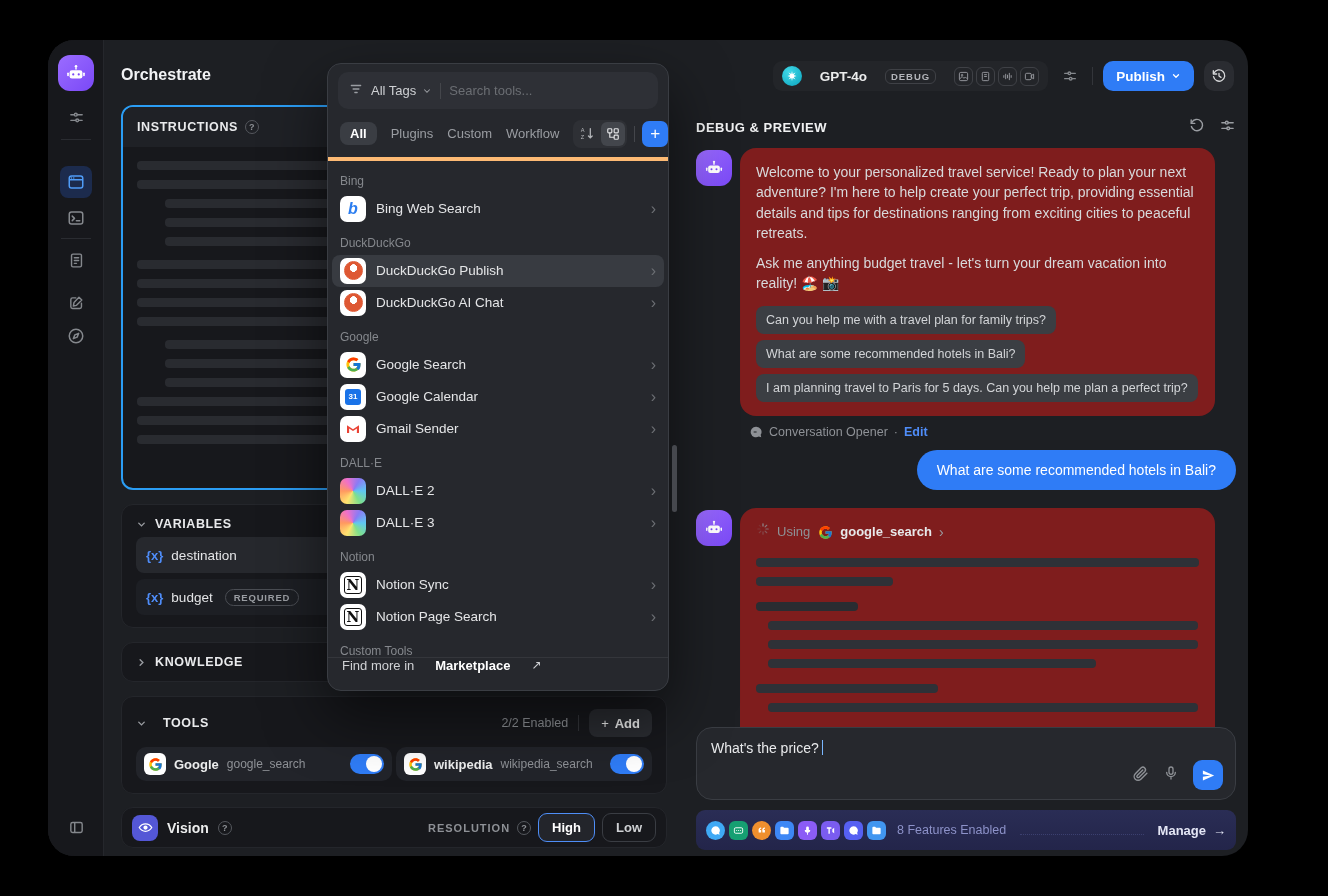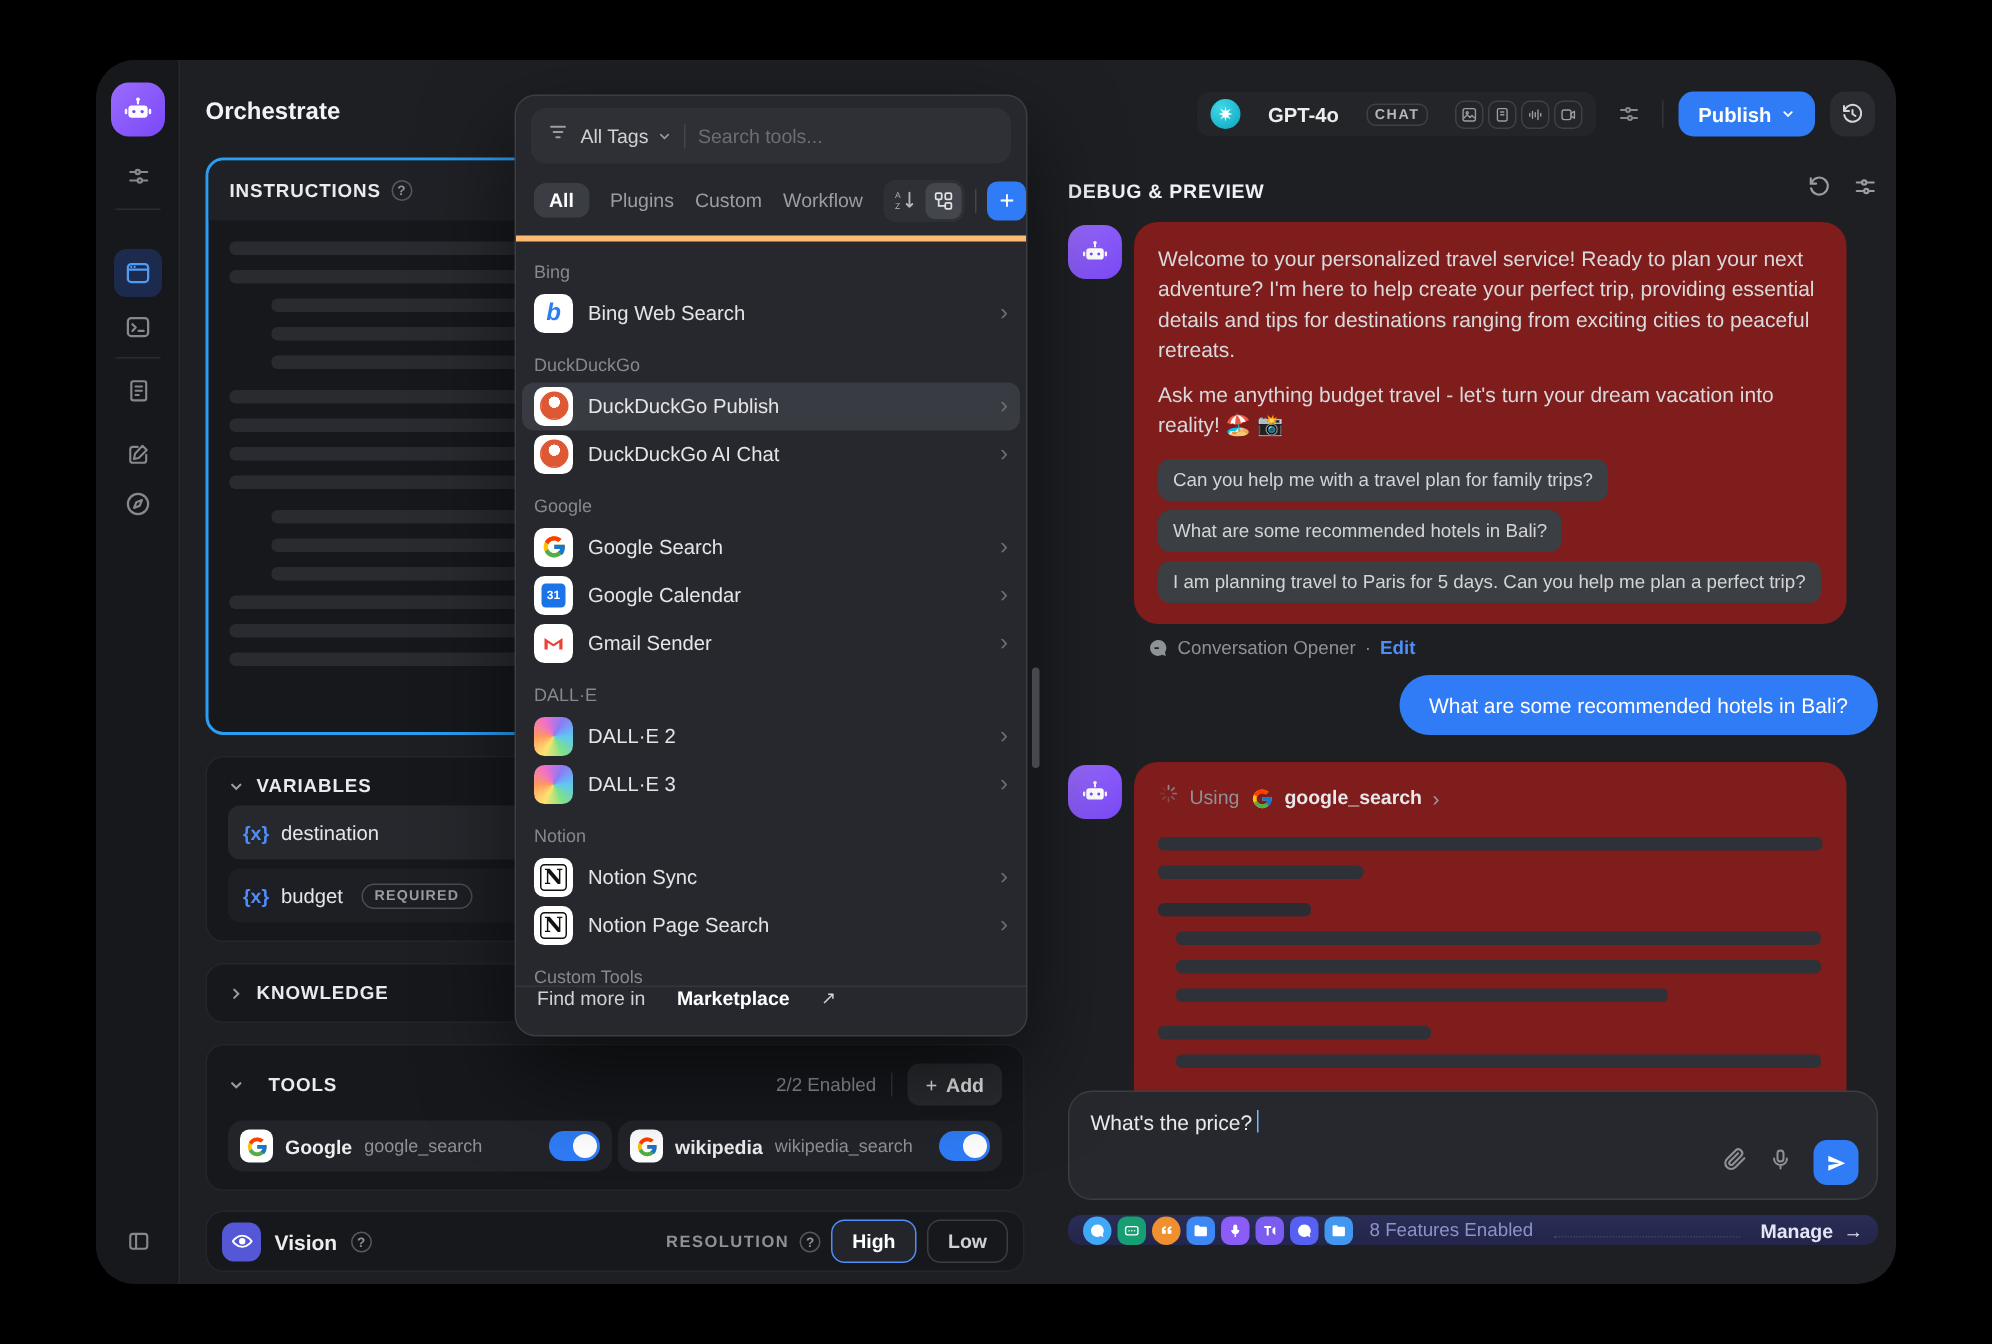--- a/index.html
+++ b/index.html
@@ -1,18 +1,18 @@
 <!DOCTYPE html>
 <html><head>
 <meta charset="utf-8">
 <style>
   *{box-sizing:border-box;margin:0;padding:0}
   html,body{width:1328px;height:896px;background:#000;overflow:hidden;
     font-family:"Liberation Sans",sans-serif;-webkit-font-smoothing:antialiased;color:#e7e8ea}
-  .window{position:absolute;left:64px;top:40px;width:1200px;height:816px;background:#1d1f23;
+  .window{position:absolute;left:48px;top:40px;width:1200px;height:816px;background:#1d1f23;
     border-radius:26px;overflow:hidden;box-shadow:0 30px 80px rgba(0,0,0,.65)}
   
   .sidebar{position:absolute;left:0;top:0;width:56px;height:100%;background:#17181c;border-right:1px solid #25272c}
   .logo{position:absolute;left:10px;top:15px;width:36px;height:36px;border-radius:12px;
     background:linear-gradient(135deg,#9b6cff,#7a48f7);display:flex;align-items:center;justify-content:center}
   .sico{position:absolute;left:12px;width:32px;height:32px;border-radius:8px;display:flex;align-items:center;justify-content:center;cursor:pointer}
   .sico svg{stroke:#85888d}
   .sico.active{background:#1c2b4d}
   .sico.active svg{stroke:#4f9cf7}
   .sdiv{position:absolute;left:13px;width:30px;height:1px;background:#2a2c31}
@@ -97,21 +97,21 @@
   .i12{margin-left:12px}
   .g8{margin-top:16px}
   .sk2{margin-top:16px}
   
   .inputbox{position:absolute;left:648px;top:687px;width:540px;height:73px;background:#26282d;
     border:1px solid #3a3d43;border-radius:16px;padding:12px 14px;z-index:6;cursor:text}
   .input-text{font-size:14px;color:#e9eaec}
   .caret{display:inline-block;width:1.5px;height:15px;background:#7ab7ff;margin-left:3px;vertical-align:-2px}
   .input-actions{position:absolute;right:12px;bottom:9px;display:flex;align-items:center;gap:14px}
   .send-btn{width:30px;height:30px;border-radius:9px;background:#2f7cf6;border:none;display:flex;align-items:center;justify-content:center;cursor:pointer}
-  .features{position:absolute;left:648px;top:770px;width:540px;height:20px;z-index:6;
+  .features{position:absolute;left:648px;top:770px;width:540px;height:40px;z-index:6;
     background:linear-gradient(180deg,#2a2d55,#23254a);border-radius:9px;display:flex;align-items:center;padding:0 10px;gap:4px}
   .fico{width:19px;height:19px;border-radius:6px;display:flex;align-items:center;justify-content:center;flex:none}
   .fico.round{border-radius:50%}
   .f-label{font-size:12.5px;color:#8d92c9;margin-left:7px;white-space:nowrap}
   .dots{flex:1;border-bottom:1.5px dotted #3c4070;margin:0 10px;height:1px;transform:translateY(4px)}
   .manage{font-size:13px;font-weight:700;color:#e4e6f5;cursor:pointer;white-space:nowrap}
   .manage::after{content:"→";margin-left:7px;font-weight:400}
   
   .popup{position:absolute;left:279px;top:23px;width:342px;height:628px;background:#26282d;
     border:1px solid #3a3d43;border-radius:14px;z-index:10;box-shadow:0 24px 60px rgba(0,0,0,.55);display:flex;flex-direction:column}
@@ -217,21 +217,21 @@
 
   <div class="page-title">Orchestrate</div>
   <div class="header-right">
     <div class="model-pill">
       <span class="ai-logo">
         <svg width="12" height="12" viewBox="0 0 24 24" fill="#fff">
             <path d="M12 2l1.4 6L19 5l-3.6 5L21 12l-5.6 2L19 19l-5.6-3L12 22l-1.4-6L5 19l3.6-5L3 12l5.6-2L5 5l5.6 3z"></path>
           </svg>
       </span>
       <span class="model-name">GPT-4o</span>
-      <span class="badge">CHAT</span>
+      <span class="badge">DEBUG</span>
       <span class="capbadges">
         <span class="cap">
             <svg width="11" height="11" viewBox="0 0 24 24" fill="none" stroke="#9a9da2" stroke-width="2">
               <rect x="3" y="3" width="18" height="18" rx="3"></rect>
               <circle cx="9" cy="9" r="1.6"></circle>
               <path d="M4 17l5-5 4 4 3-3 4 4"></path>
             </svg>
           </span>
         <span class="cap">
             <svg width="11" height="11" viewBox="0 0 24 24" fill="none" stroke="#9a9da2" stroke-width="2">

